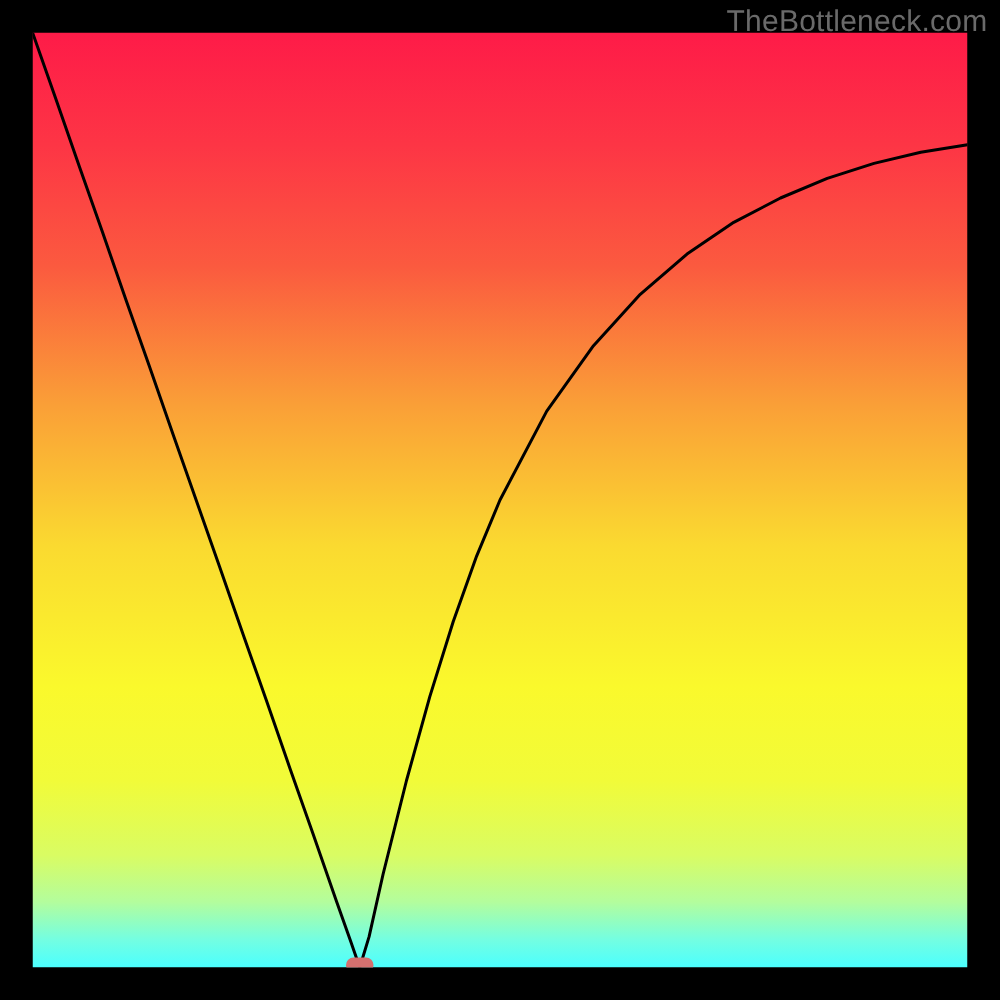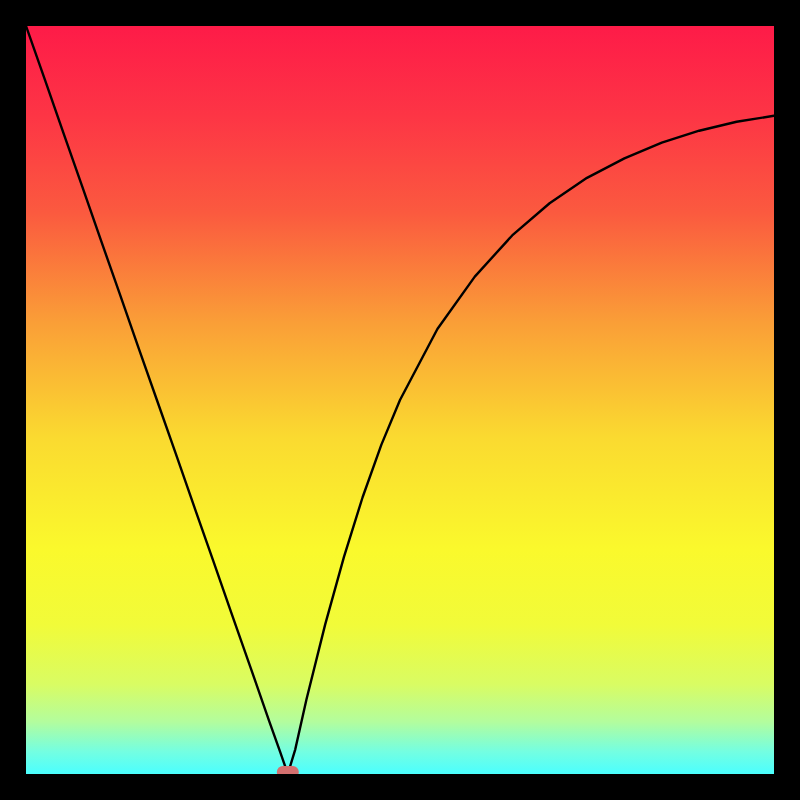--- a/index.html
+++ b/index.html
@@ -32,20 +32,21 @@
     left: 26px;
     top: 26px;
     width: 748px;
     height: 748px;
     display: block;
   }
 </style>
 </head>
 <body>
 <div class="frame">
+  <div class="watermark">TheBottleneck.com</div>
   <svg class="plot" viewBox="0 0 748 748" preserveAspectRatio="none">
     <defs>
       <linearGradient id="bg-grad" x1="0" y1="0" x2="0" y2="1">
 
       <stop offset="0.0%" stop-color="#fe1b48"></stop>
           <stop offset="12.0%" stop-color="#fd3545"></stop>
           <stop offset="25.0%" stop-color="#fb5a3f"></stop>
           <stop offset="40.0%" stop-color="#faa037"></stop>
           <stop offset="55.0%" stop-color="#fada30"></stop>
           <stop offset="70.0%" stop-color="#faf92c"></stop>

